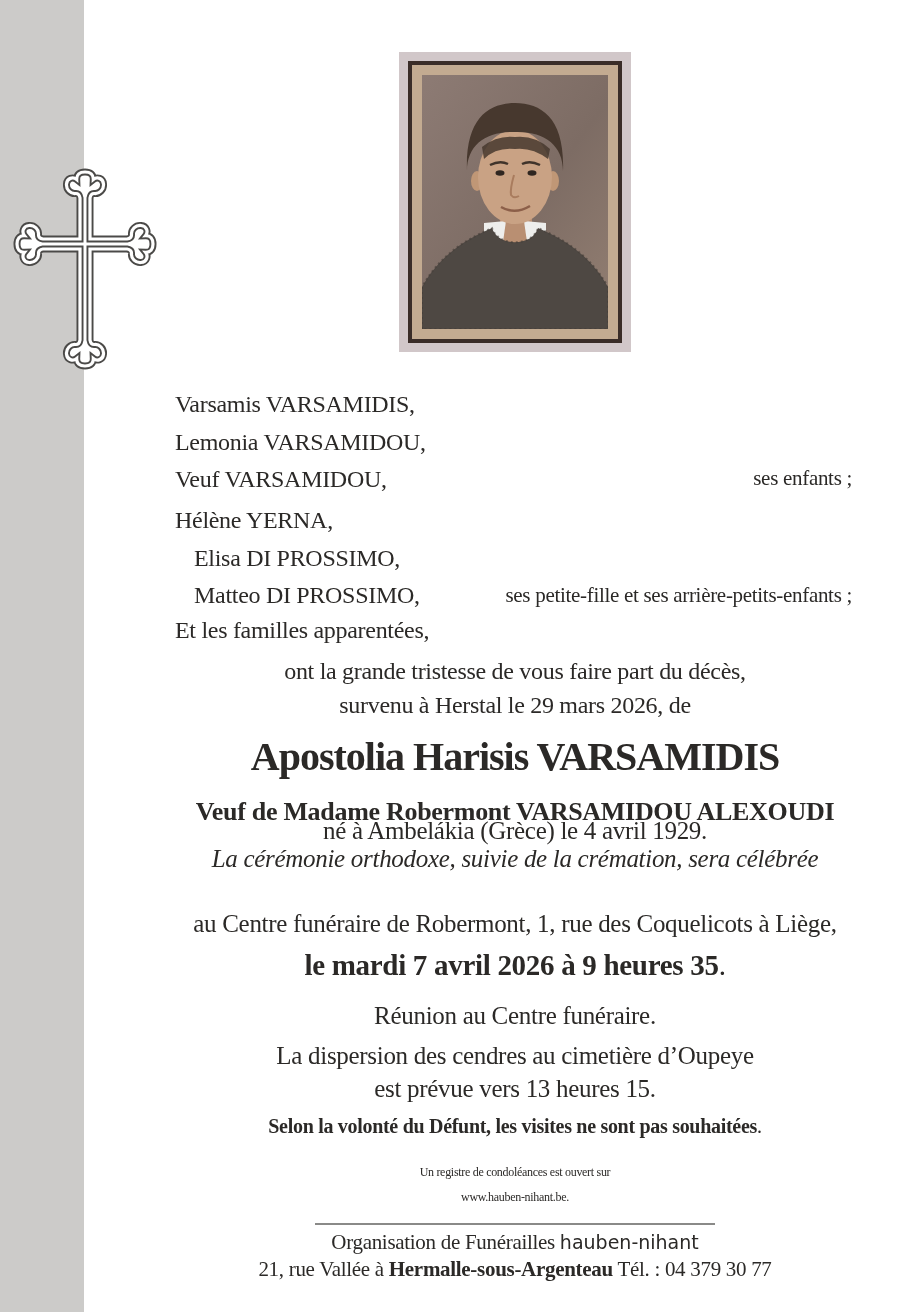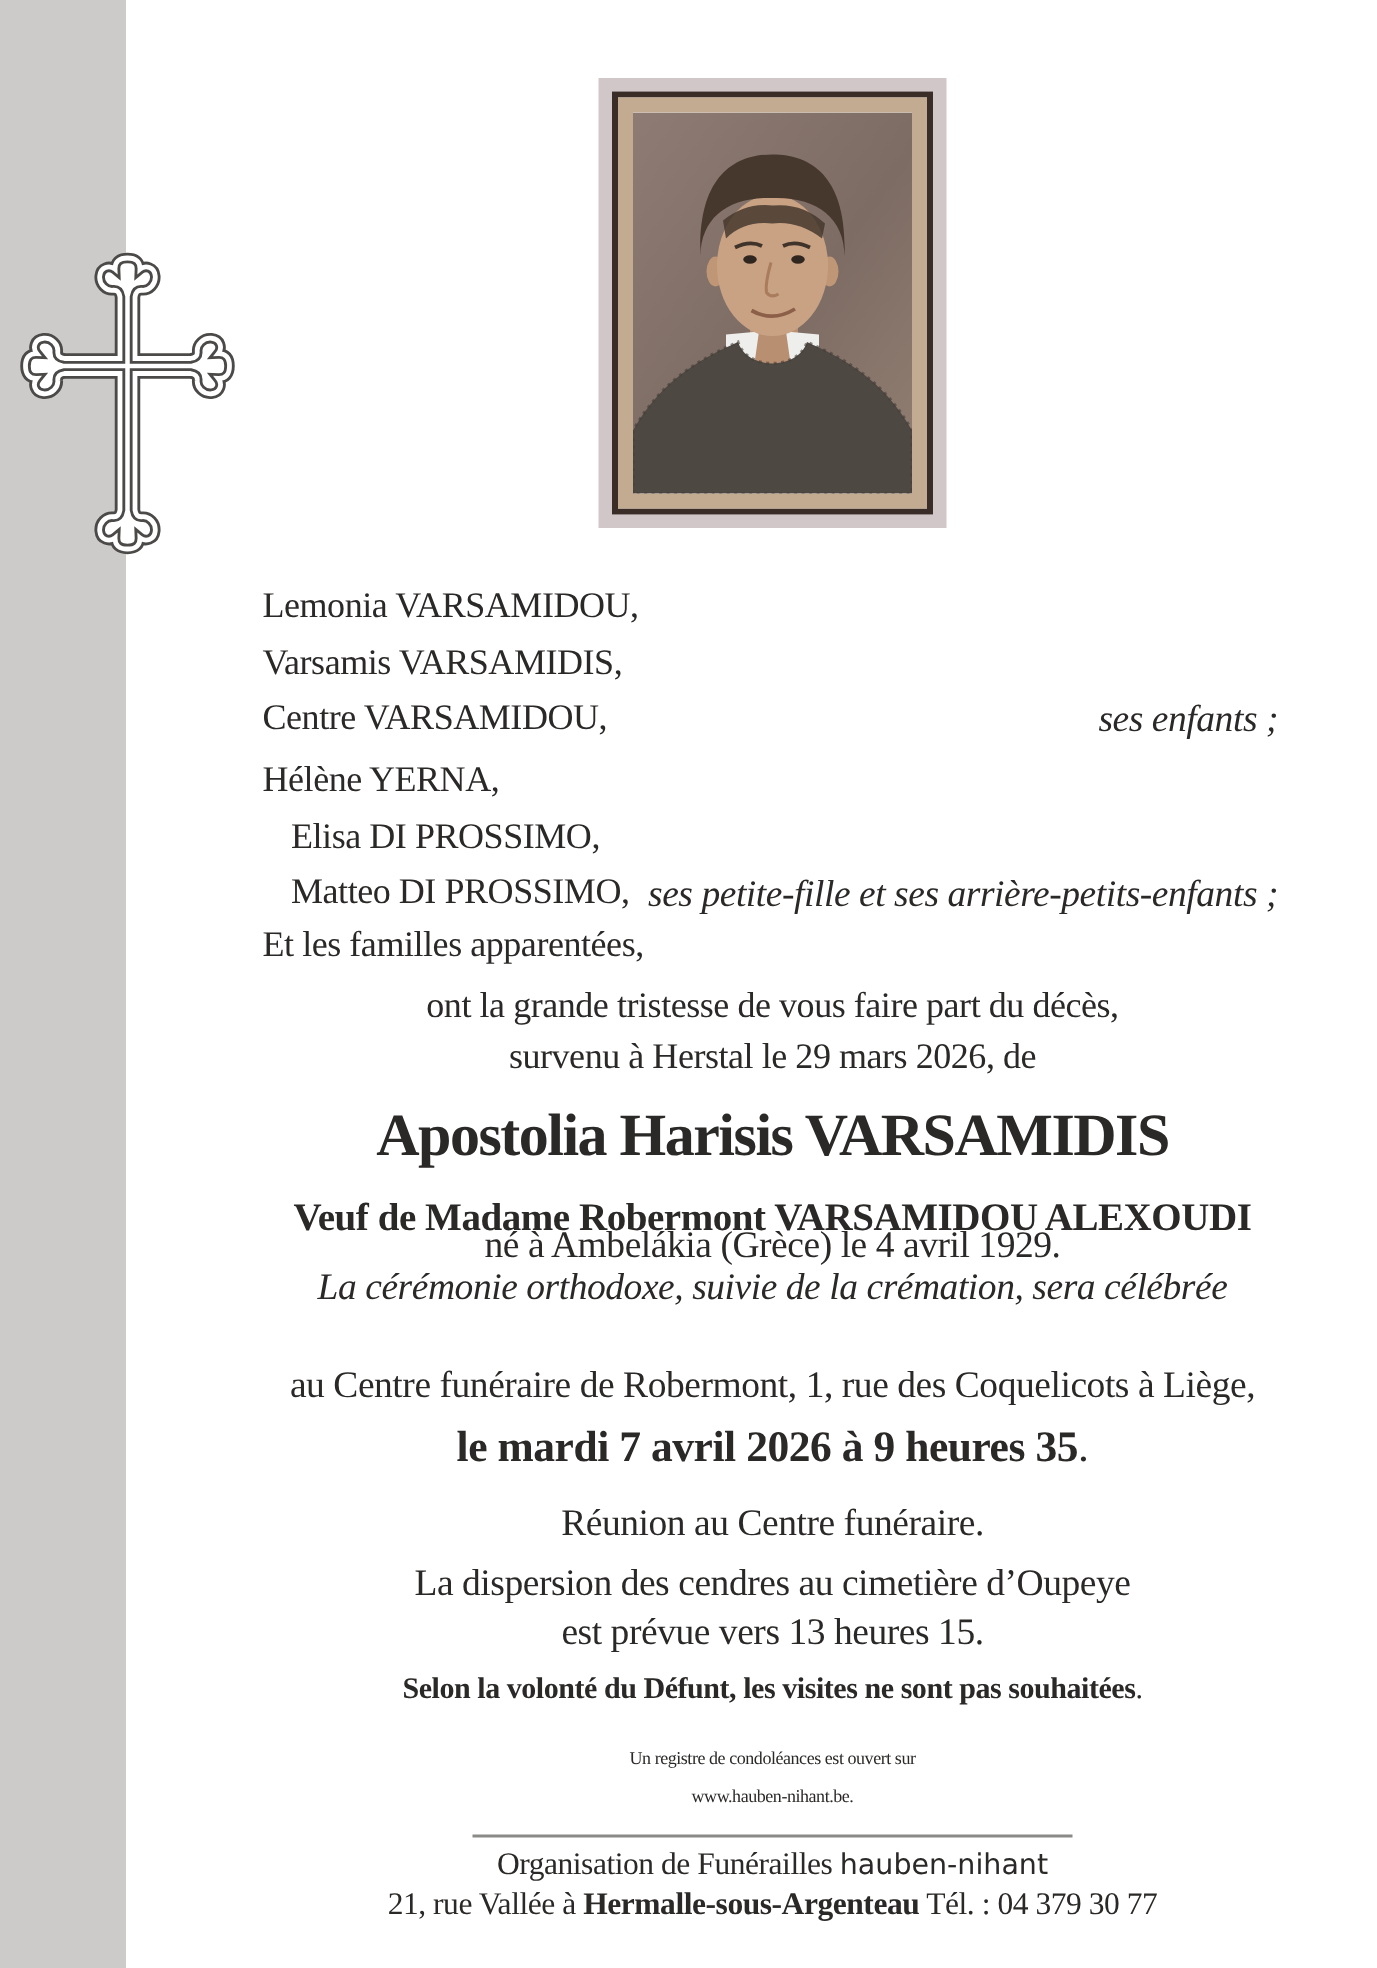--- a/index.html
+++ b/index.html
@@ -12,21 +12,21 @@
   
   .photo-frame{position:absolute;left:399px;top:52px;border:9px solid #d1c7c9;line-height:0;}
   .photo-frame-line{border:4px solid #3a2d28;line-height:0;}
   .photo-frame-mat{border:10px solid #c3ab91;line-height:0;}
   svg.photo{display:block;width:186px;height:254px;}
   
   .content{position:absolute;left:160px;top:0;width:710px;height:1312px;}
   .blk{position:absolute;letter-spacing:-0.3px;}
   .names{left:15px;font-size:24px;line-height:37.5px;white-space:nowrap;}
   .names .indent{padding-left:19px;}
-  .caption{font-style:italic;font-size:25px;right:18px;text-align:right;white-space:nowrap;}
+  .caption{font-size:21px;right:18px;text-align:right;white-space:nowrap;}
   .c{left:0;width:710px;text-align:center;white-space:nowrap;}
   .fs24{font-size:24px;}
   .fs25{font-size:25px;}
   .title{font-size:40px;font-weight:bold;letter-spacing:-1px;}
   .veuf{font-size:26px;font-weight:bold;}
   .datetime{font-size:29px;font-weight:bold;}
   .datetime .suffix,.visits .suffix{font-weight:normal;}
   .visits{font-size:20px;font-weight:bold;}
   .register{font-size:12px;line-height:25px;}
   .rule{position:absolute;left:155px;top:1223px;width:400px;height:2px;background:#8a8a88;}
@@ -75,23 +75,23 @@
           <path d="M92,100 Q88,114 89,120 Q92,124 97,121" stroke="#a97c5e" stroke-width="2" fill="none"></path>
           <path d="M79,132 Q93,140 108,131" stroke="#8c5f49" stroke-width="2.5" fill="none"></path>
         </svg>
       </div>
     </div>
   </div>
 
   <div class="content">
 
     <div class="blk names" style="top:386px;">
+      <div>Varsamis VARSAMIDIS,</div>
       <div>Lemonia VARSAMIDOU,</div>
-      <div>Varsamis VARSAMIDIS,</div>
-      <div>Centre VARSAMIDOU,</div>
+      <div>Veuf VARSAMIDOU,</div>
     </div>
     <div class="blk caption" style="top:466px;">ses enfants ;</div>
 
     <div class="blk caption" style="top:583px;">ses petite-fille et ses arrière-petits-enfants ;</div>
     <div class="blk names" style="top:502px;">
       <div>Hélène YERNA,</div>
       <div class="indent">Elisa DI PROSSIMO,</div>
       <div class="indent">Matteo DI PROSSIMO,</div>
     </div>
 

